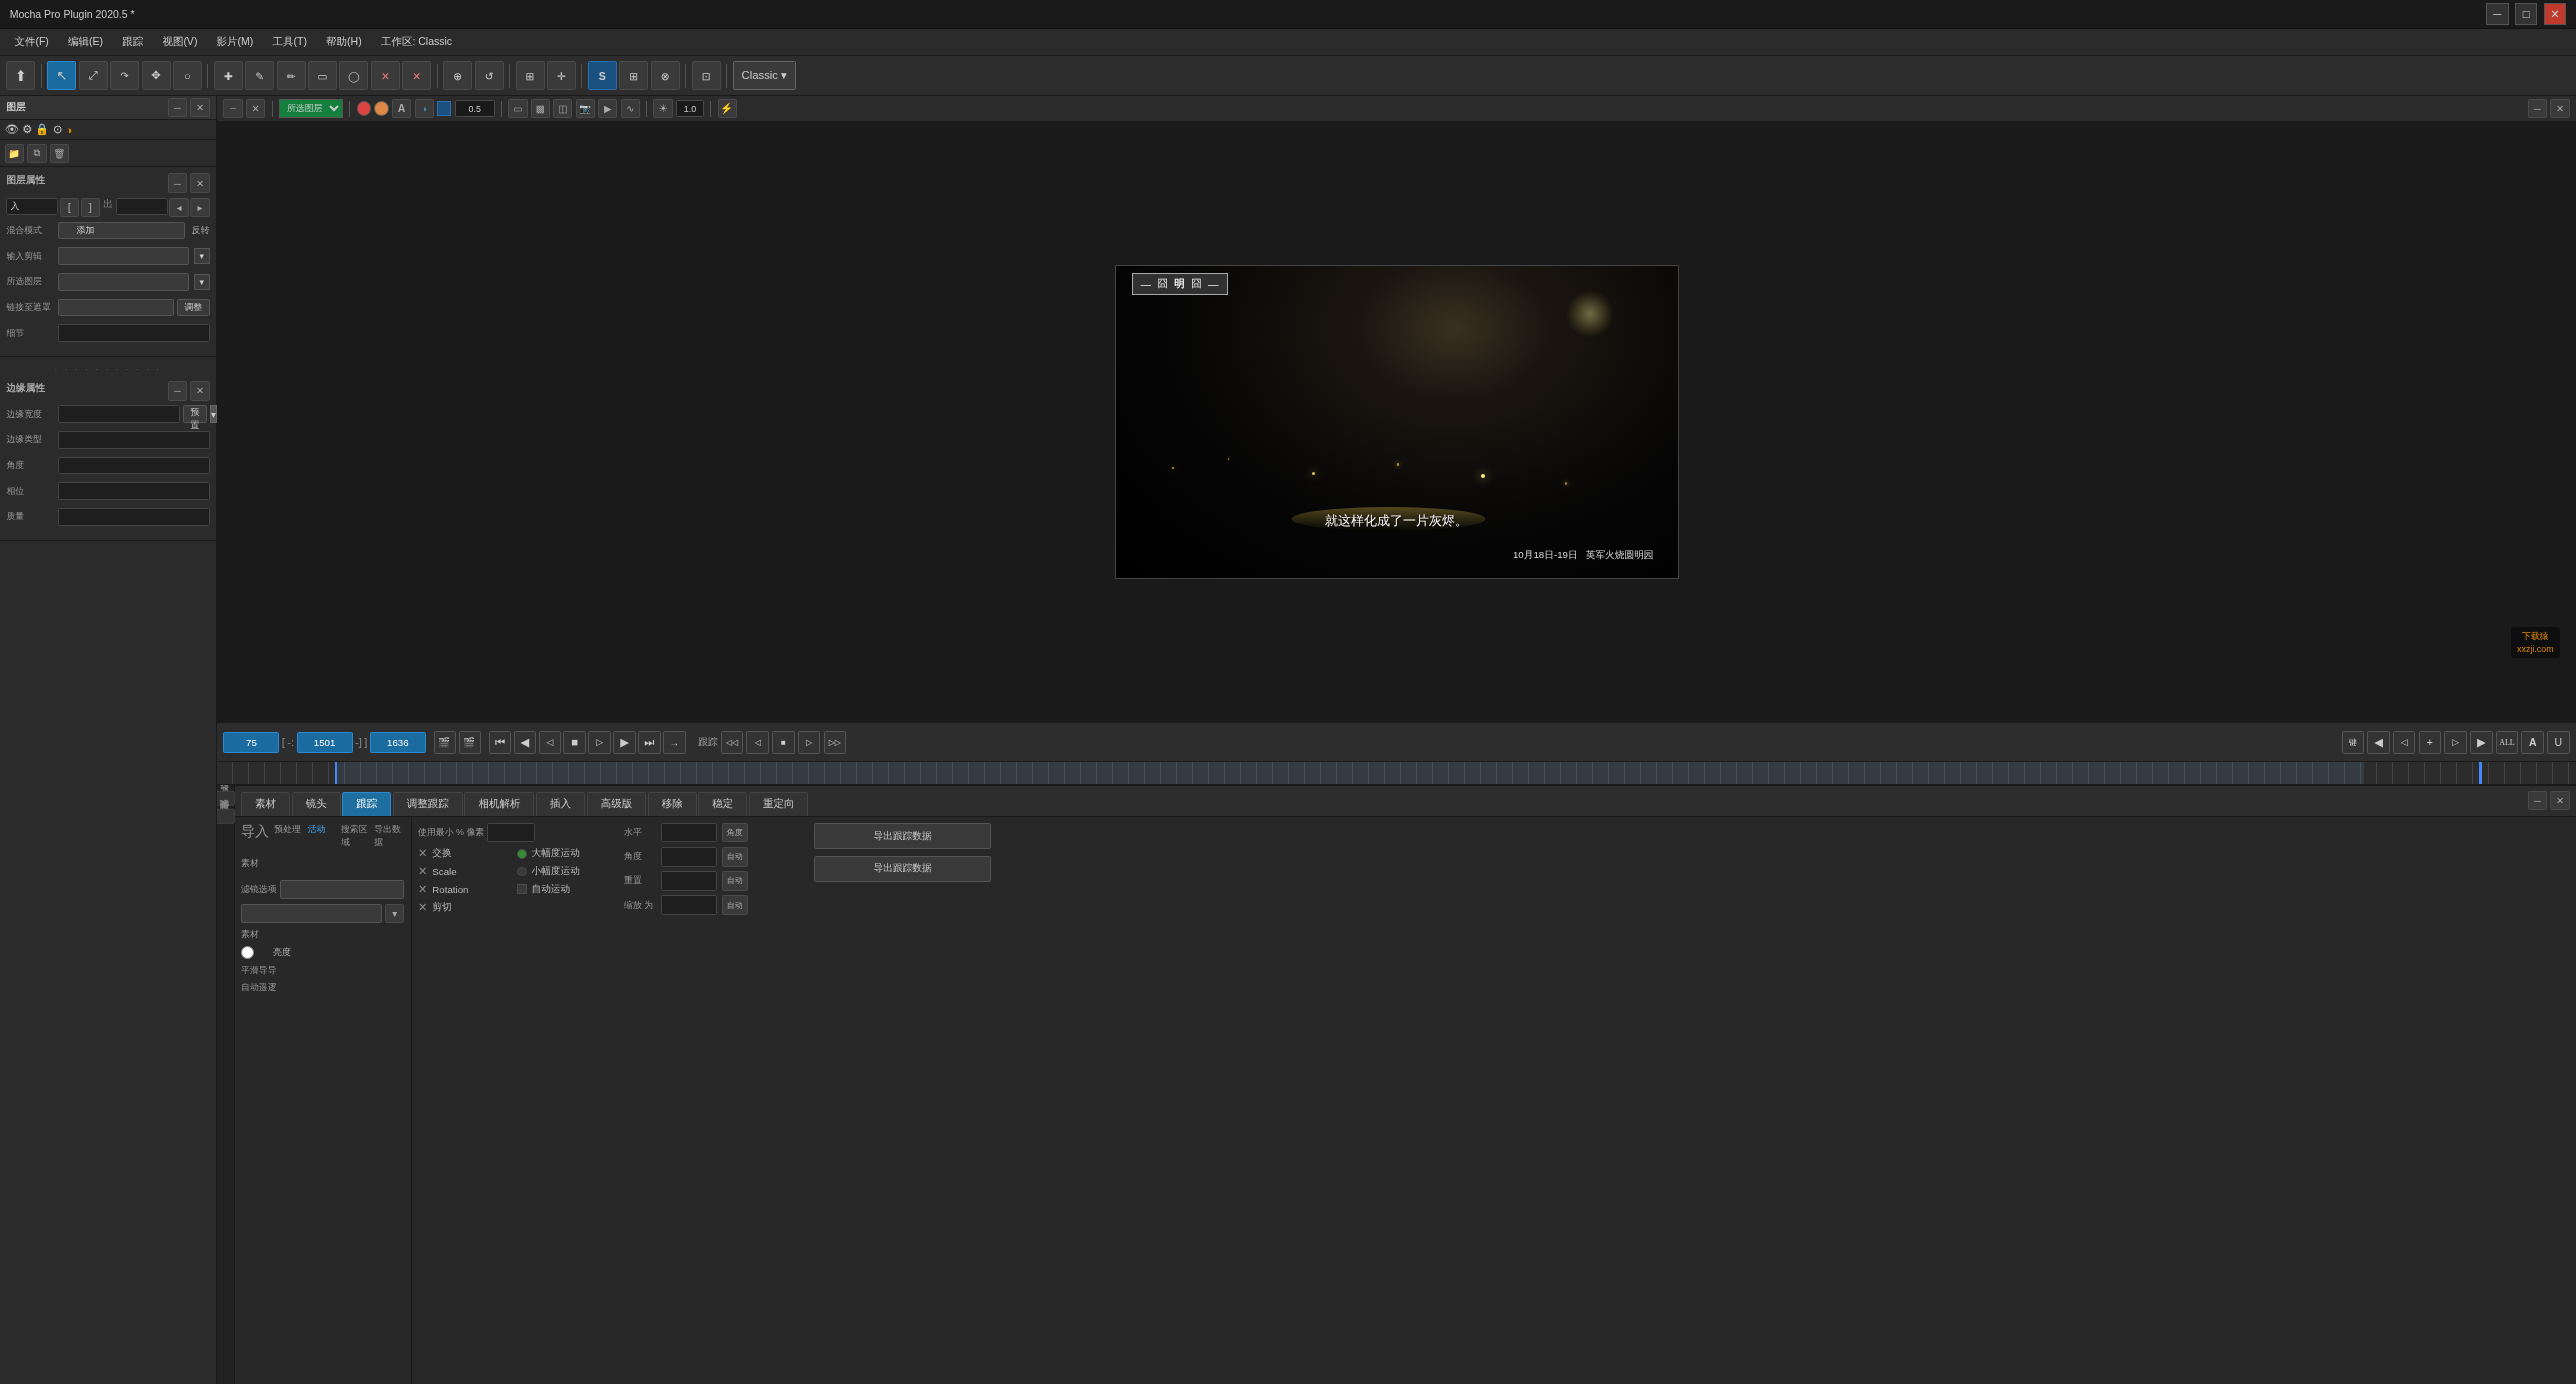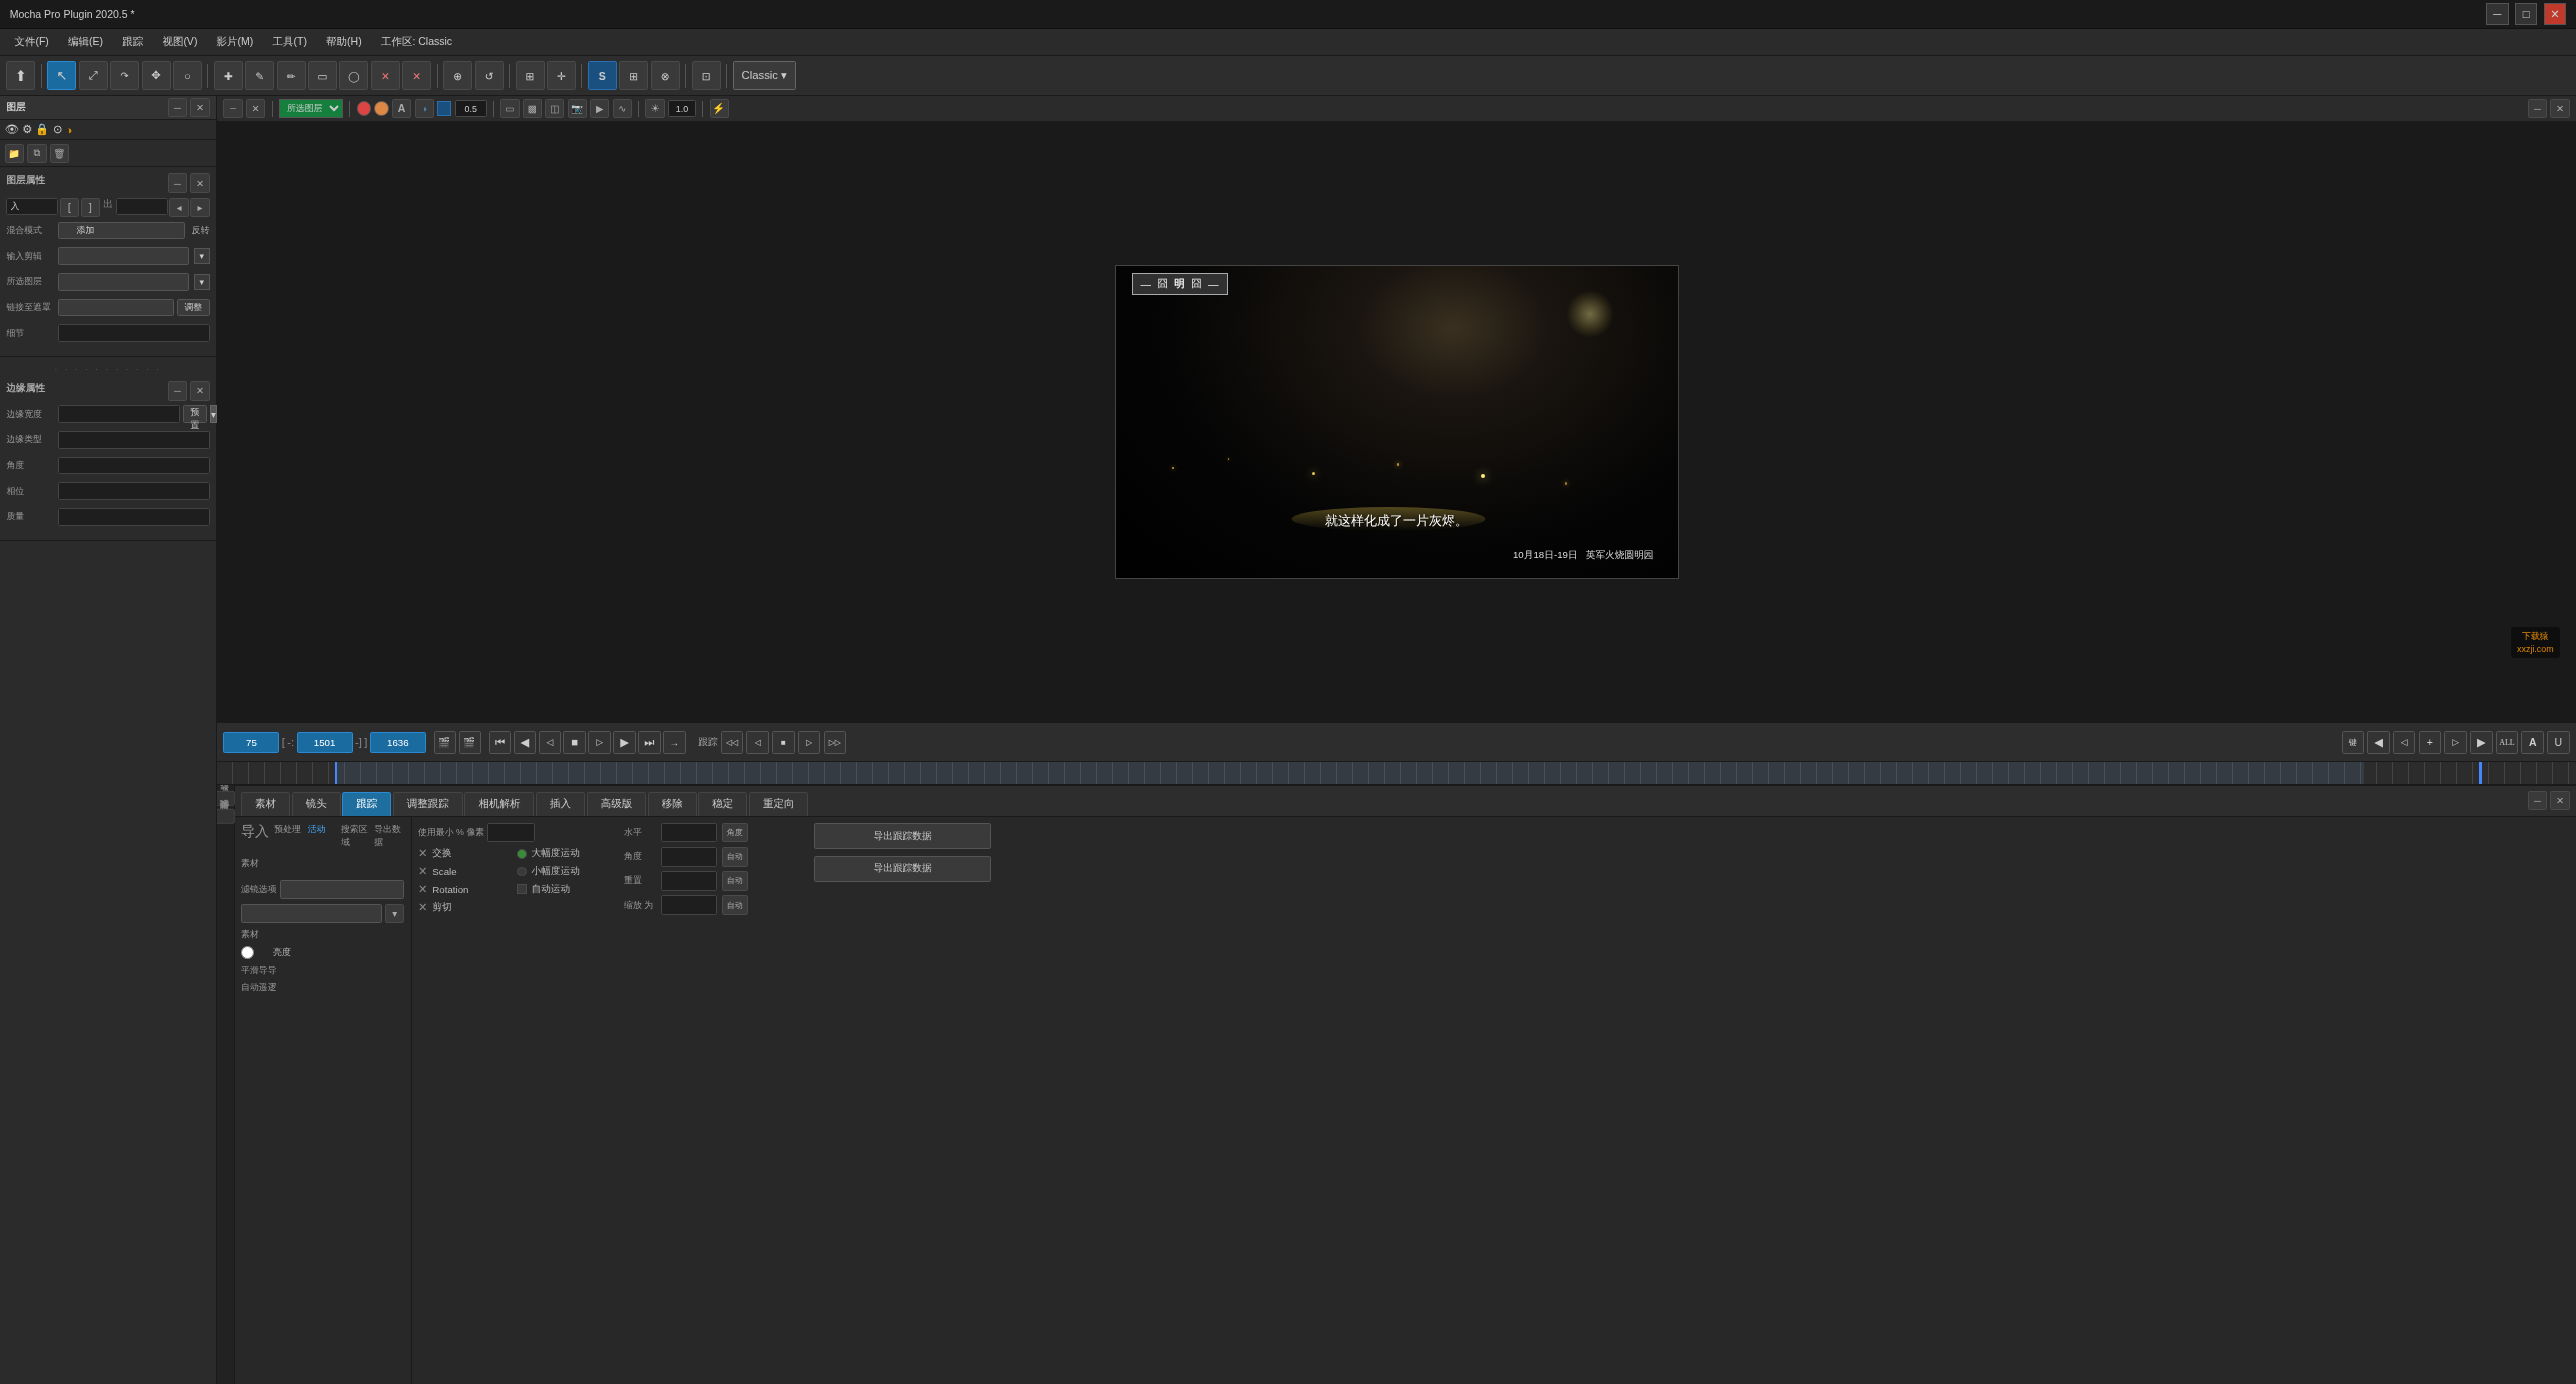--- a/index.html
+++ b/index.html
@@ -612,21 +612,21 @@
       <select class="layer-select">
         <option>所选图层</option>
       </select>
       <div style="width:0.8px;height:16px;background:#555;margin:0 3.2px;"></div>
 
       <div class="color-btn" style="background:#d44;width:14.5px;height:14.5px;"></div>
       <div class="color-btn" style="background:#d84;width:14.5px;height:14.5px;"></div>
       <div class="icon-btn" style="font-size:10.5px;font-weight:bold;">A</div>
       <div class="icon-btn" style="color:#48a;">◑</div>
       <div style="width:14.5px;height:14.5px;background:#1a5080;border:0.8px solid #2a70b0;display:flex;align-items:center;justify-content:center;"></div>
-      <input type="text" class="num-field" value="0.5" style="width: 32px;">
+      <input type="text" class="num-field" value="0.5" style="width: 40px;">
       <div style="width:0.8px;height:16px;background:#555;margin:0 3.2px;"></div>
       <div class="icon-btn" style="font-size:9.7px;">▭</div>
       <div class="icon-btn" style="font-size:9.7px;">▩</div>
       <div class="icon-btn" style="font-size:9.7px;">◫</div>
       <div class="icon-btn" style="font-size:9.7px;">📷</div>
       <div class="icon-btn" style="font-size:9.7px;">▶</div>
       <div class="icon-btn" style="font-size:9.7px;">∿</div>
       <div style="width:0.8px;height:16px;background:#555;margin:0 3.2px;"></div>
       <div class="icon-btn" style="font-size:10.5px;">☀</div>
       <input type="text" class="num-field" value="1.0" style="width: 28px;">

